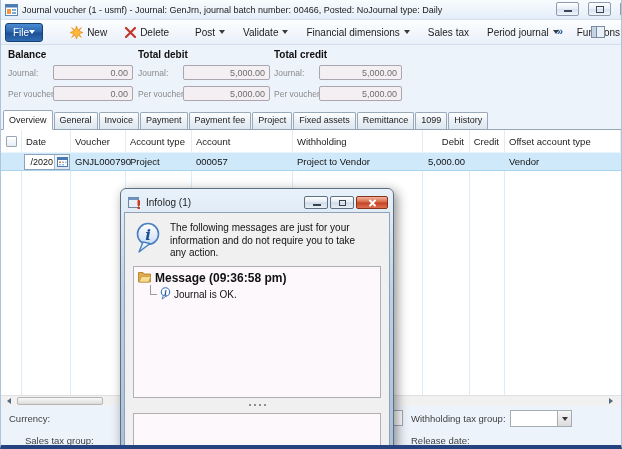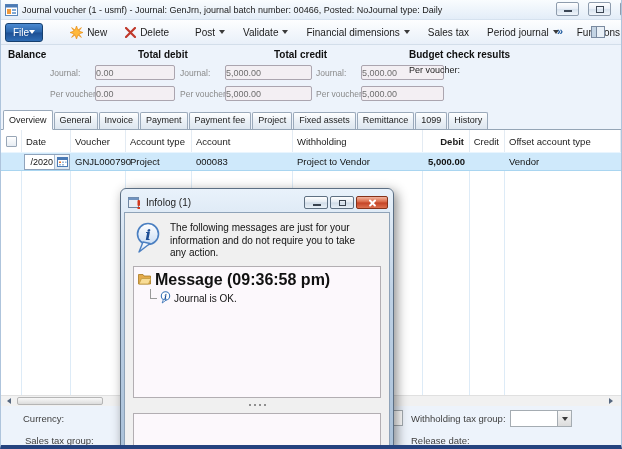--- a/index.html
+++ b/index.html
@@ -45,24 +45,24 @@
   .tool-item { display:flex; align-items:center; gap:4px; padding:0 9px; height:21px; cursor:pointer; white-space:nowrap; }
   .tsep { width:1px; height:17px; background:#c6d3e0; margin:0 4px; }
   .overflow-chevron { position:absolute; left:556px; top:5px; color:#1e5a9e; font-weight:bold; font-size:11px; cursor:pointer; }
   .book-ico { position:absolute; left:590px; top:6px; cursor:pointer; }
   
   .summary { position:relative; height:63px; background:#edf3fb; font-size:9px; }
   .sgroup { position:absolute; top:4px; }
   .sg-balance{left:7px}.sg-debit{left:137px}.sg-credit{left:273px}.sg-budget{left:408px}
   .sg-title { font-size:10px; font-weight:bold; color:#101010; margin-bottom:5px; }
   .srow { display:flex; align-items:center; margin-bottom:6px; }
-  .slabel { font-size:8.5px; color:#8a8a8a; width:45px; white-space:nowrap;margin-left:42px; }
+  .slabel { font-size:8.5px; color:#8a8a8a; width:45px; white-space:nowrap; }
   .sfield {
     height:15px; background:#f3eff3; border:1px solid #aba5af; border-radius:2px;
-    color:#6e6e6e; padding:2px 4px 0 0; font-size:9px;
+    color:#6e6e6e; text-align:right; padding:2px 4px 0 0; font-size:9px;
   }
   .w80{width:80px}.w87{width:87px}.w83{width:83px}
   .budget-label { font-size:9px; color:#222; }
   
   .tabs { height:22px; display:flex; align-items:flex-end; padding-left:2px; border-bottom:1px solid #95a5b6; position:relative; background:#edf3fb; }
   .tab {
     font-size:9px; color:#222; padding:2px 5px 2px; height:17px; margin-right:1px;
     background:linear-gradient(#ffffff,#eaf0f6 50%,#dde6ef); border:1px solid #9aa9ba; border-bottom:none;
     border-radius:2px 2px 0 0; cursor:pointer; white-space:nowrap;
   }
@@ -70,42 +70,42 @@
     background:#fff; height:20px; margin-bottom:-1px; border-bottom:1px solid #fff;
     position:relative; z-index:2; padding-top:4px;
   }
   
   .grid { position:relative; height:265px; background:#fff; font-size:9.5px; overflow:hidden; }
   .grow { display:flex; align-items:center; }
   .ghead { height:22px; }
   .ghead .cell { color:#1a1a1a; border-right:1px solid #e3ebf3; height:100%; display:flex; align-items:center; padding-left:4px; }
   .c0{width:21px; justify-content:center; padding-left:0 !important;}
   .c1{width:49px}.c2{width:55px}.c3{width:66px}.c4{width:101px}.c5{width:130px}
-  .c6{width:47px; justify-content:flex-end; padding-right:5px;font-weight:bold;}
+  .c6{width:47px; justify-content:flex-end; padding-right:5px;}
   .c7{width:35px; justify-content:flex-end; padding-right:5px;}
   .c8{flex:1}
   .drow { height:19px; background:#cfe9fb; border-top:1px solid #e9f5fe; border-bottom:1px solid #a9d5f0; }
   .drow .cell { height:100%; display:flex; align-items:center; padding-left:4px; color:#111; }
   .checkbox { width:11px; height:11px; border:1px solid #98a6b6; border-radius:1px; background:linear-gradient(#fff,#e7edf3); }
   .date-editor { display:flex; align-items:center; height:16px; width:46px; margin-left:1px; background:#fff; border:1px solid #8fa3bb; }
   .date-editor .dval { flex:1; text-align:right; font-size:9px; color:#111; padding-right:1px; }
   .cal-btn { width:15px; height:14px; display:flex; align-items:center; justify-content:center; background:linear-gradient(#f4f8fc,#dbe6f1); border-left:1px solid #a9bcd2; cursor:pointer; }
   .gfiller { position:absolute; left:0; right:0; top:41px; bottom:0; display:flex; }
   .gfiller div { border-right:1px solid #ddebf7; height:100%; }
   
   .hscroll { height:11px; background:#f1f1f1; border-top:1px solid #e0e0e0; position:relative; }
   .sb-arrow { position:absolute; top:0; width:12px; height:10px; display:flex; align-items:center; justify-content:center; cursor:pointer; }
   .sb-arrow.left{left:2px}.sb-arrow.right{right:4px}
   .tri-l { width:0;height:0;border-top:3px solid transparent;border-bottom:3px solid transparent;border-right:4px solid #56677f; }
   .tri-r { width:0;height:0;border-top:3px solid transparent;border-bottom:3px solid transparent;border-left:4px solid #56677f; }
   .sb-thumb { position:absolute; left:16px; top:1px; width:86px; height:8px; background:linear-gradient(#f8f8f8,#dcdcdc); border:1px solid #b5b5b5; border-radius:2px; cursor:grab; }
   
   .footer { position:relative; height:39px; background:#edf3fb; font-size:9.5px; color:#3f3f3f; }
   .flabel { position:absolute; white-space:nowrap; }
-  .lab-currency{left:22px; top:7px;} .lab-salestax{left:24px; top:29px;}
+  .lab-currency{left:8px; top:7px;} .lab-salestax{left:24px; top:29px;}
   .lab-withhold{left:410px; top:7px;} .lab-release{left:410px; top:29px;}
   .sliver-field { position:absolute; left:388px; top:4px; width:14px; height:16px; background:#fff; border:1px solid #a5acb2; }
   .combo { position:absolute; left:509px; top:4px; width:62px; height:17px; display:flex; background:#fff; border:1px solid #a5acb2; cursor:pointer; }
   .combo .ctext { flex:1; }
   .combo .cbtn { width:14px; background:linear-gradient(#f7f7f7,#dcdcdc); border-left:1px solid #a5acb2; display:flex; align-items:center; justify-content:center; }
   
   .infolog {
     position:absolute; left:119px; top:188px; width:274px; height:262px; z-index:20;
     border:1px solid #5c6f84; border-radius:6px 6px 0 0;
     background:linear-gradient(#e9f2fb,#bed1e5 40%,#aac1d9);
@@ -121,21 +121,21 @@
   .dbtn.close { width:32px; background:linear-gradient(#f2b5a0,#dd7150 40%,#c54527 55%,#dd7150); border-color:#84321a; }
   .d-min { position:absolute; left:8px; bottom:2px; width:8px; height:2px; background:#39434f; }
   .d-max { position:absolute; left:8px; top:3px; width:7px; height:6px; border:1.5px solid #39434f; }
   .x1,.x2 { position:absolute; left:11px; top:5px; width:9px; height:1.8px; background:#fff; border-radius:1px; }
   .x1{transform:rotate(45deg);} .x2{transform:rotate(-45deg);}
   .dlg-body { background:#f0f0f0; border:1px solid #8fa3b8; height:235px; padding:6px 8px 0; }
   .intro { display:flex; gap:9px; margin:3px 0 6px 2px; }
   .intro-text { width:204px; font-size:10px; line-height:12.5px; color:#111; }
   .listbox { height:132px; background:#fcf8fc; border:1px solid #b2aeb2; margin-top:3px; padding:4px 4px; }
   .msg-header { display:flex; align-items:center; gap:4px; }
-  .msg-header span { font-size:16px; font-weight:bold; color:#111; }
+  .msg-header span { font-size:12px; font-weight:bold; color:#111; }
   .msg-item { margin-left:12px; display:flex; align-items:flex-end; gap:3px; height:15px; }
   .elbow { width:7px; height:10px; border-left:1px solid #9a9a9a; border-bottom:1px solid #9a9a9a; margin-bottom:5px; }
   .msg-item span { font-size:10px; color:#111; margin-bottom:0px; }
   .splitter { height:15px; display:flex; align-items:center; justify-content:center; gap:3px; cursor:row-resize; }
   .dot { width:2px; height:2px; background:#8f8f8f; }
   .box2 { background:#fcf8fc; border:1px solid #b2aeb2; height:70px; }
 </style>
 </head>
 <body>
 
@@ -233,26 +233,20 @@
     </div>
     <div class="sgroup sg-credit">
       <div class="sg-title">Total credit</div>
       <div class="srow">
         <span class="slabel">Journal:</span>
         <span class="sfield w83">5,000.00</span>
       </div>
       <div class="srow">
         <span class="slabel">Per voucher:</span>
         <span class="sfield w83">5,000.00</span>
-      </div>
-    </div>
-    <div class="sgroup sg-budget">
-      <div class="sg-title">Budget check results</div>
-      <div class="srow">
-        <span class="budget-label">Per voucher:</span>
       </div>
     </div>
   </div>
 
   <div class="tabs">
     <div class="tab active">Overview</div>
     <div class="tab">General</div>
     <div class="tab">Invoice</div>
     <div class="tab">Payment</div>
     <div class="tab">Payment fee</div>
@@ -290,21 +284,21 @@
               <rect x="5" y="4.5" width="2" height="1.5" fill="#9db9d8"></rect>
               <rect x="8" y="4.5" width="1.5" height="1.5" fill="#9db9d8"></rect>
               <rect x="2" y="7" width="2" height="1.5" fill="#9db9d8"></rect>
               <rect x="5" y="7" width="2" height="1.5" fill="#9db9d8"></rect>
             </svg>
           </span>
         </div>
       </div>
       <div class="cell c2">GNJL000790</div>
       <div class="cell c3">Project</div>
-      <div class="cell c4">000083</div>
+      <div class="cell c4">000057</div>
       <div class="cell c5">Project to Vendor</div>
       <div class="cell c6">5,000.00</div>
       <div class="cell c7"></div>
       <div class="cell c8">Vendor</div>
     </div>
     <div class="gfiller">
       <div class="c0"></div>
         <div class="c1"></div>
         <div class="c2"></div>
         <div class="c3"></div>

